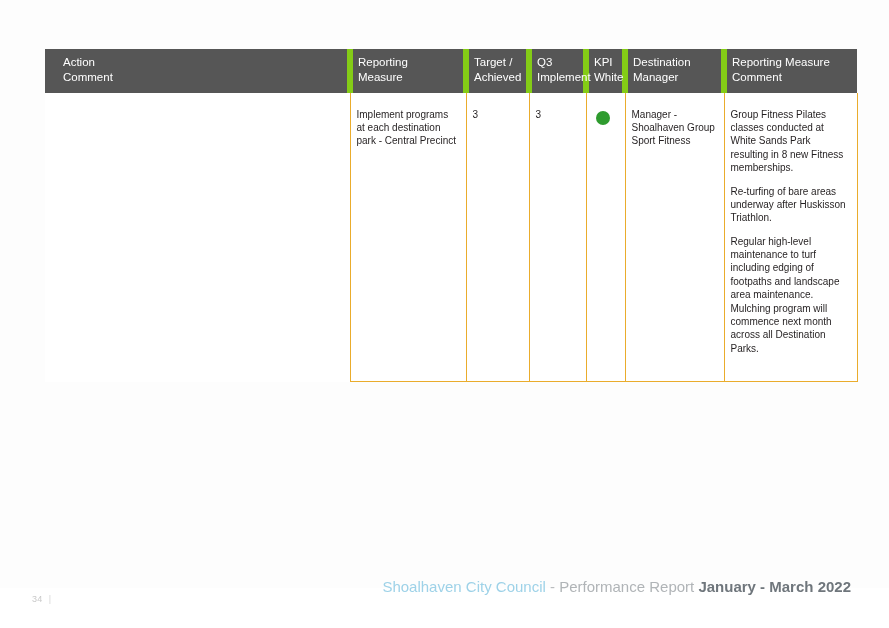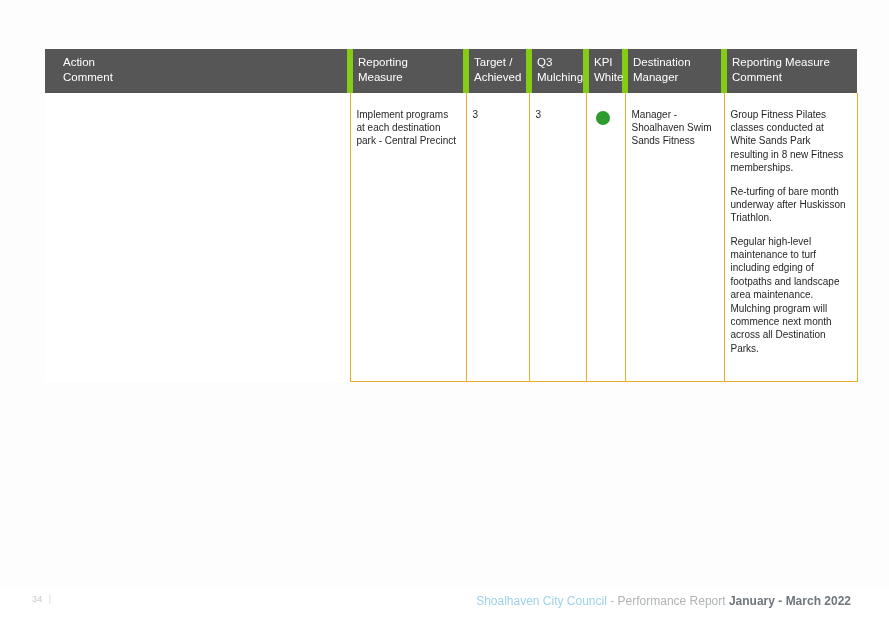--- a/index.html
+++ b/index.html
@@ -110,22 +110,22 @@
     letter-spacing: .3px;
   }
   #footer-left .bar {
     color: #d7d7d7;
     margin-left: 6px;
   }
 
   #footer-right {
     position: absolute;
     right: 38px;
-    top: 594px;
-    font-size: 12px;
+    top: 578px;
+    font-size: 15px;
     color: #b9bcbe;
     white-space: nowrap;
   }
   #footer-right .brand { color: #9ed2e8; }
   #footer-right .sep   { color: #b9bcbe; }
   #footer-right .mid   { color: #b0b4b7; }
   #footer-right .period{ color: #6f767c; font-weight: bold; }
 </style>
 </head>
 <body>
@@ -146,42 +146,42 @@
     </colgroup>
     <thead>
       <tr>
         <th class="first-head">Action
 Comment</th>
         <th>Reporting
 Measure</th>
         <th>Target /
 Achieved</th>
         <th>Q3
-Mulching</th>
+Implement</th>
         <th>KPI
 White</th>
         <th>Destination
 Manager</th>
         <th>Reporting Measure
 Comment</th>
       </tr>
     </thead>
     <tbody>
       <tr>
         <td class="cell-action"></td>
         <td>Implement programs at each destination park - Central Precinct</td>
         <td>3</td>
         <td>3</td>
         <td>
           <span class="kpi-dot" style="background: rgb(46, 155, 46);"></span>
         </td>
-        <td>Manager - Shoalhaven Swim Sands Fitness</td>
+        <td>Manager - Shoalhaven Group Sport Fitness</td>
         <td class="cell-comment">
           <p class="cmt-para">Group Fitness Pilates classes conducted at White Sands Park resulting in 8 new Fitness memberships.</p>
-          <p class="cmt-para">Re-turfing of bare month underway after Huskisson Triathlon.</p>
+          <p class="cmt-para">Re-turfing of bare areas underway after Huskisson Triathlon.</p>
           <p class="cmt-para">Regular high-level maintenance to turf including edging of footpaths and landscape area maintenance. Mulching program will commence next month across all Destination Parks.</p>
         </td>
       </tr>
     </tbody>
   </table>
 
   <div id="footer-left">
     <span>34</span><span class="bar">|</span>
   </div>
 

